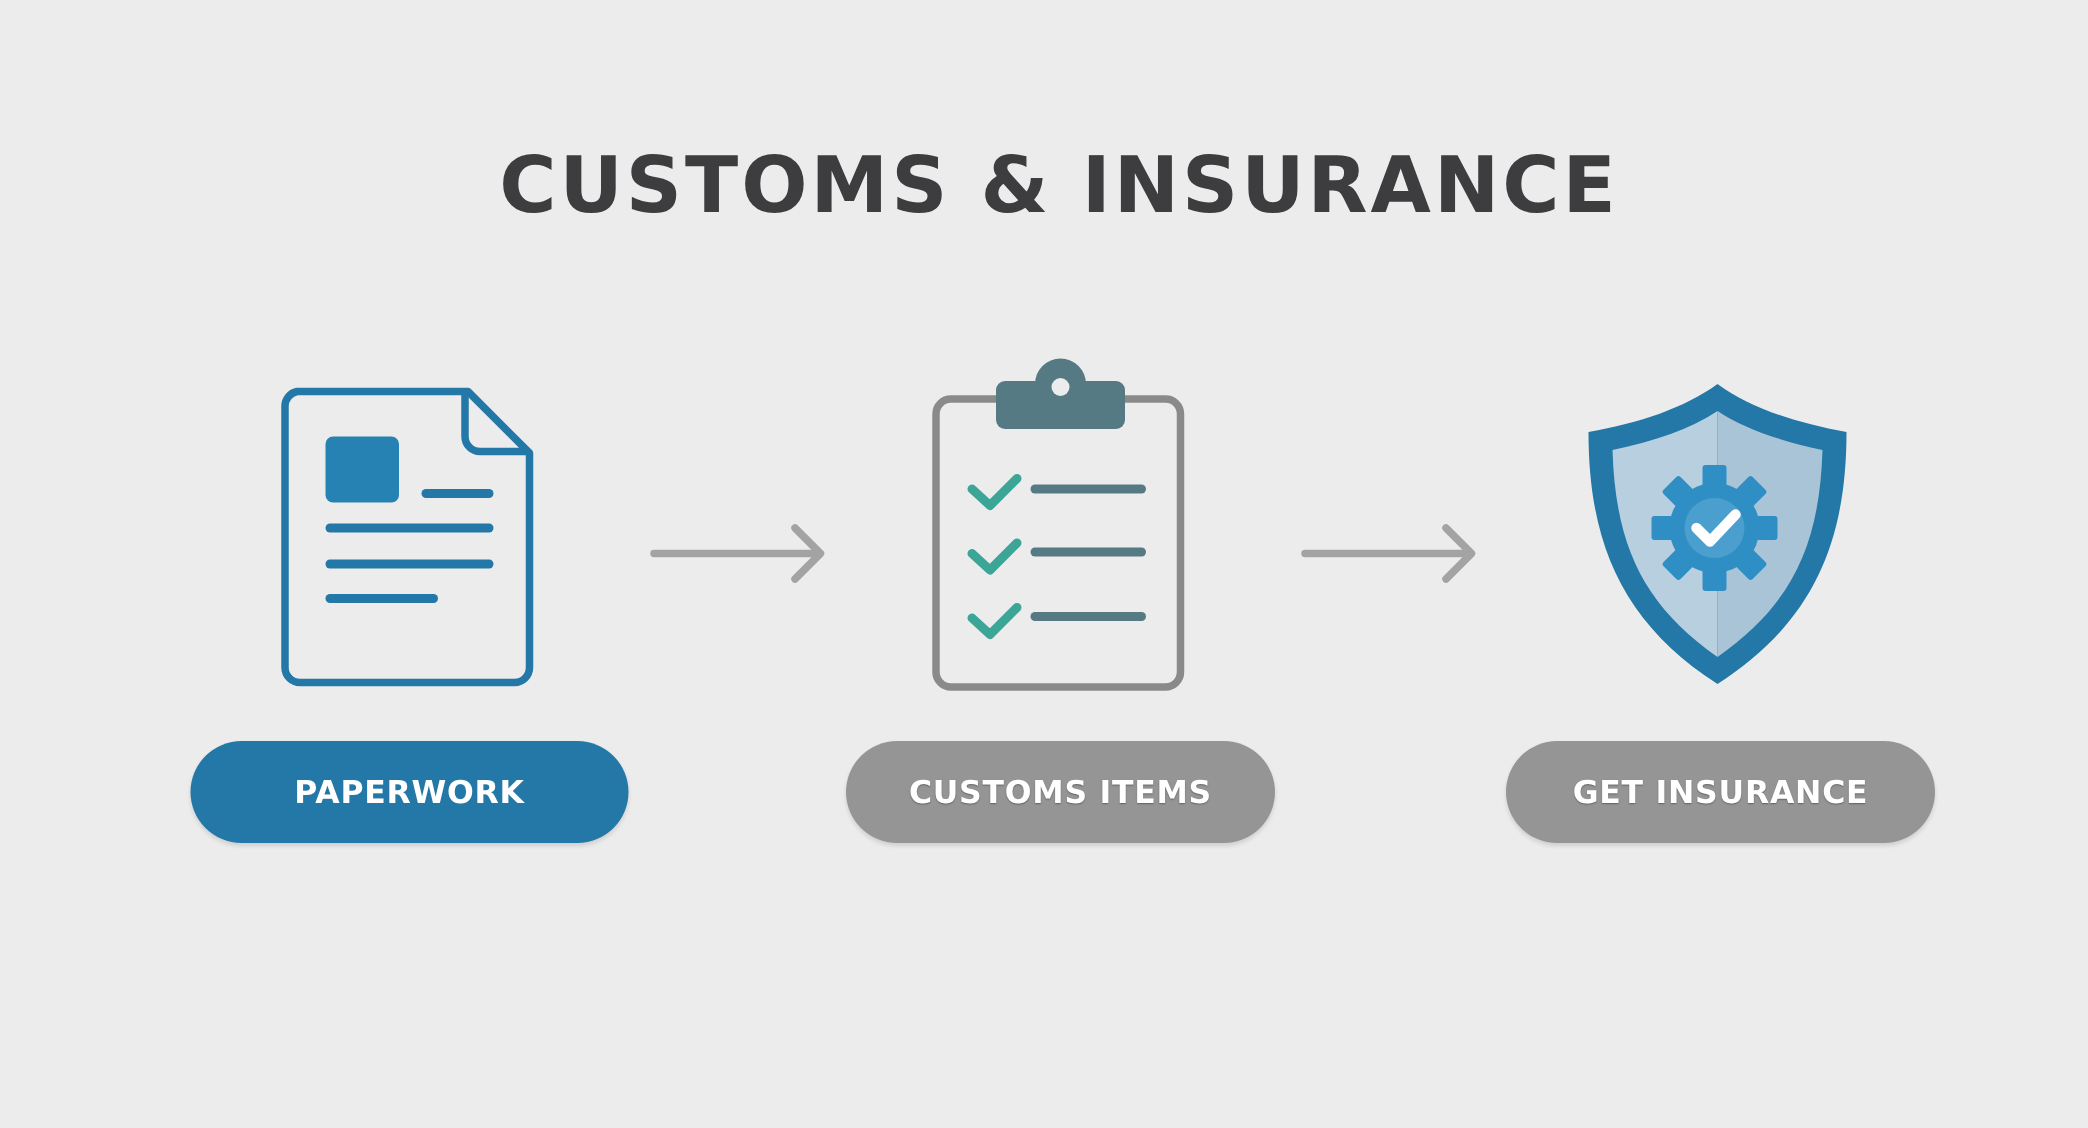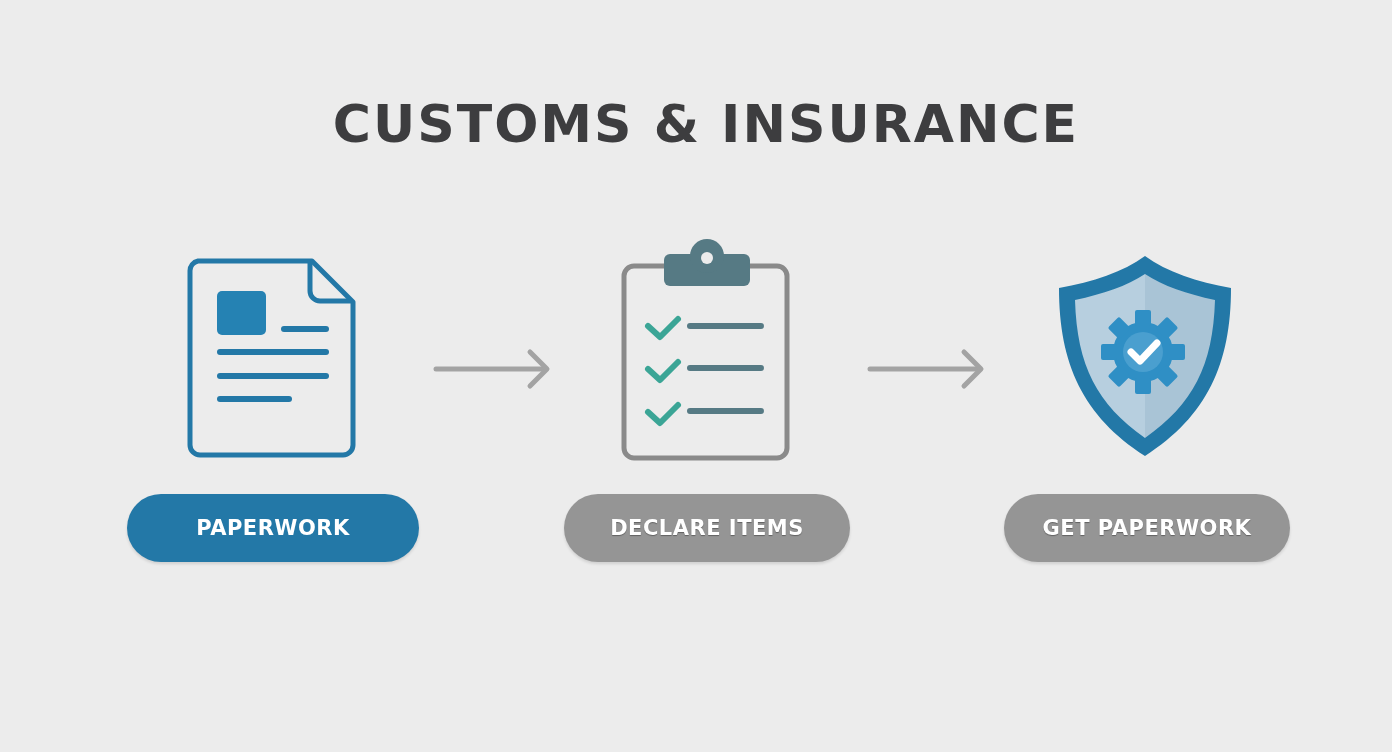--- a/index.html
+++ b/index.html
@@ -110,17 +110,17 @@
     </g>
     <circle r="20" fill="#4a9fcf"></circle>
     <polyline points="-12,0 -3,9 14,-9" fill="none" stroke="#ffffff" stroke-width="7" stroke-linecap="round" stroke-linejoin="round"></polyline>
   </g>
 </svg>
 
 <div class="pill active" style="left:127px;top:494px;width:292px">
   <span>PAPERWORK</span>
 </div>
 <div class="pill inactive" style="left:564px;top:494px;width:286px">
-  <span>DECLARE ITEMS</span>
+  <span>CUSTOMS ITEMS</span>
 </div>
 <div class="pill inactive" style="left:1004px;top:494px;width:286px">
-  <span>GET PAPERWORK</span>
+  <span>GET INSURANCE</span>
 </div>
 
 </body></html>

